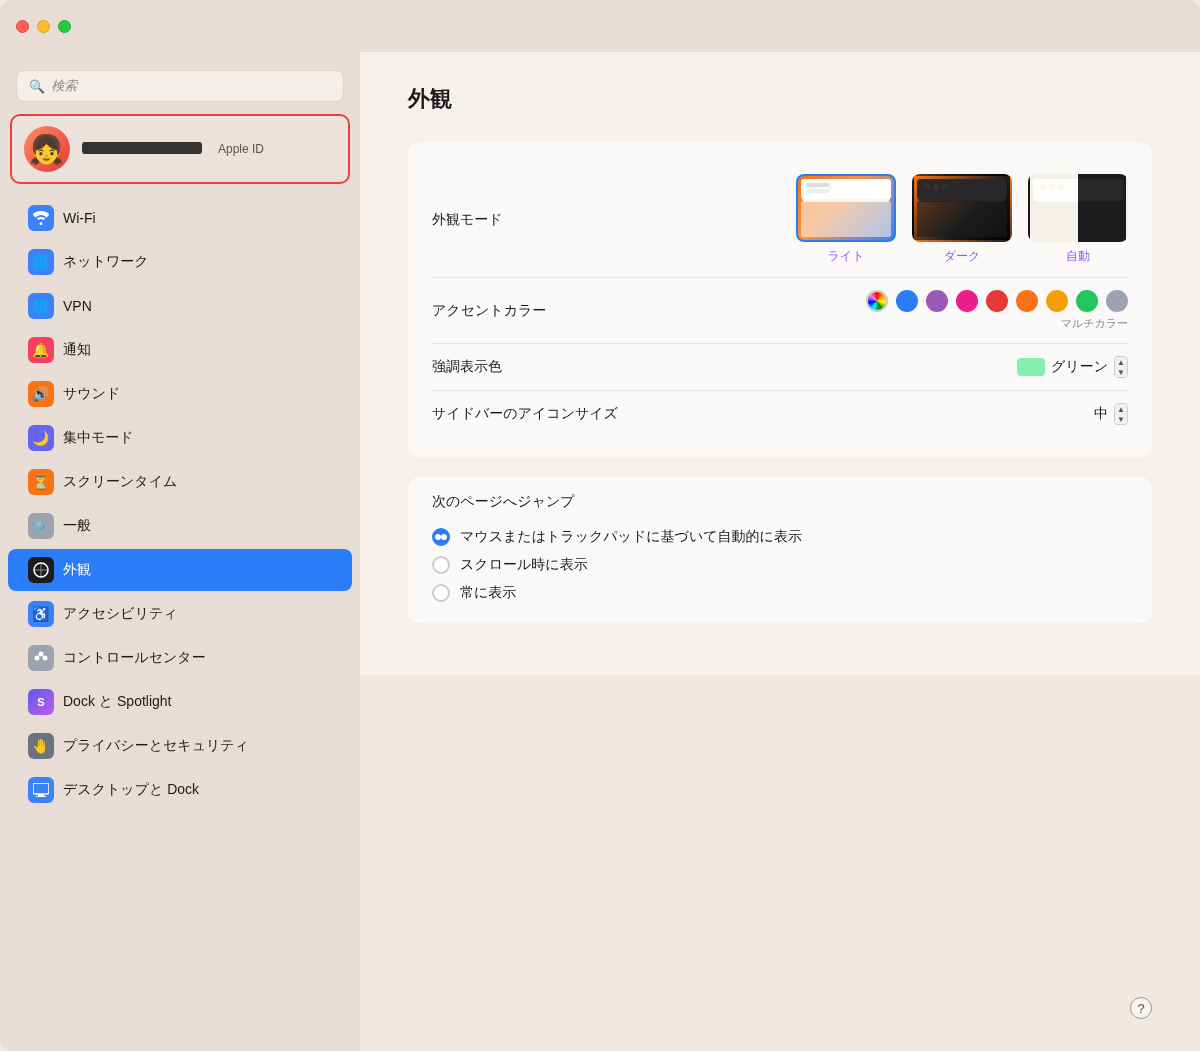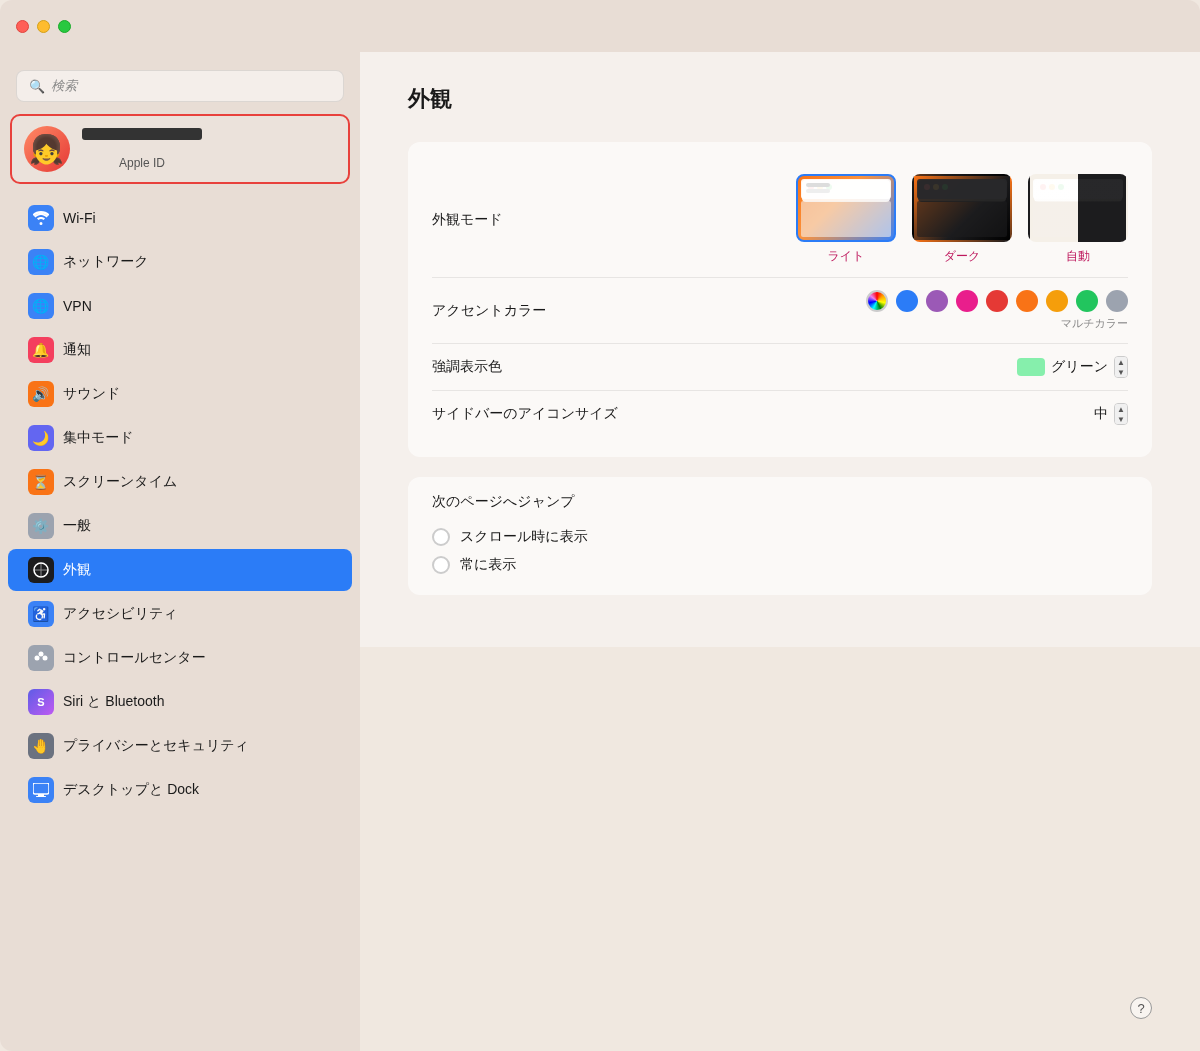--- a/index.html
+++ b/index.html
@@ -114,23 +114,21 @@
       overflow: hidden;
       flex-shrink: 0;
     }
 
     .avatar-emoji {
       font-size: 28px;
     }
 
     .apple-id-info {
       display: flex;
-      flex-direction: column;
       gap: 16px;
-      align-items: center;
     }
 
     .apple-id-name {
       background: #333;
       height: 12px;
       width: 120px;
       border-radius: 3px;
     }
 
     .apple-id-label {
@@ -312,21 +310,21 @@
       top: 4px;
       left: 4px;
       right: 4px;
       height: 22px;
       background: linear-gradient(to right, rgba(255,255,255,0.9) 50%, rgba(40,40,40,0.9) 50%);
       border-radius: 4px;
     }
 
     .thumb-label {
       font-size: 12px;
-      color: #be185d;
+      color: #8b5cf6;
     }
 
     
     .thumb-dots {
       position: absolute;
       top: 8px;
       left: 10px;
       display: flex;
       gap: 3px;
     }
@@ -605,21 +603,21 @@
               <circle cx="8" cy="4" r="2.5"></circle>
             </svg>
         </div>
         <span class="item-label">コントロールセンター</span>
       </div>
 
       <div class="sidebar-item">
         <div class="item-icon icon-siri" style="background: linear-gradient(135deg, #5e5ce6, #bf5af2); border-radius: 6px; display:flex;align-items:center;justify-content:center; font-size:13px;">
           <span style="color:white; font-size:11px; font-weight:bold;">S</span>
         </div>
-        <span class="item-label">Siri と Bluetooth</span>
+        <span class="item-label">Dock と Spotlight</span>
       </div>
 
       <div class="sidebar-item">
         <div class="item-icon icon-privacy" style="background:#6b7280;">🤚</div>
         <span class="item-label">プライバシーとセキュリティ</span>
       </div>
 
       <div class="sidebar-item">
         <div class="item-icon icon-desktop">
           <svg width="16" height="14" viewBox="0 0 16 14" fill="white">
@@ -724,20 +722,26 @@
                 <div class="stepper-down">▼</div>
               </div>
             </div>
           </div>
 
         </div>
 
         <div class="radio-section">
           <div class="radio-group-title">次のページへジャンプ</div>
 
+          <div class="radio-item">
+            <div class="radio-circle checked">
+              <div style="width:6px;height:6px;border-radius:50%;background:white;"></div>
+            </div>
+            <span class="radio-label">マウスまたはトラックパッドに基づいて自動的に表示</span>
+          </div>
 
           <div class="radio-item">
             <div class="radio-circle unchecked"></div>
             <span class="radio-label">スクロール時に表示</span>
           </div>
 
           <div class="radio-item">
             <div class="radio-circle unchecked"></div>
             <span class="radio-label">常に表示</span>
           </div>

